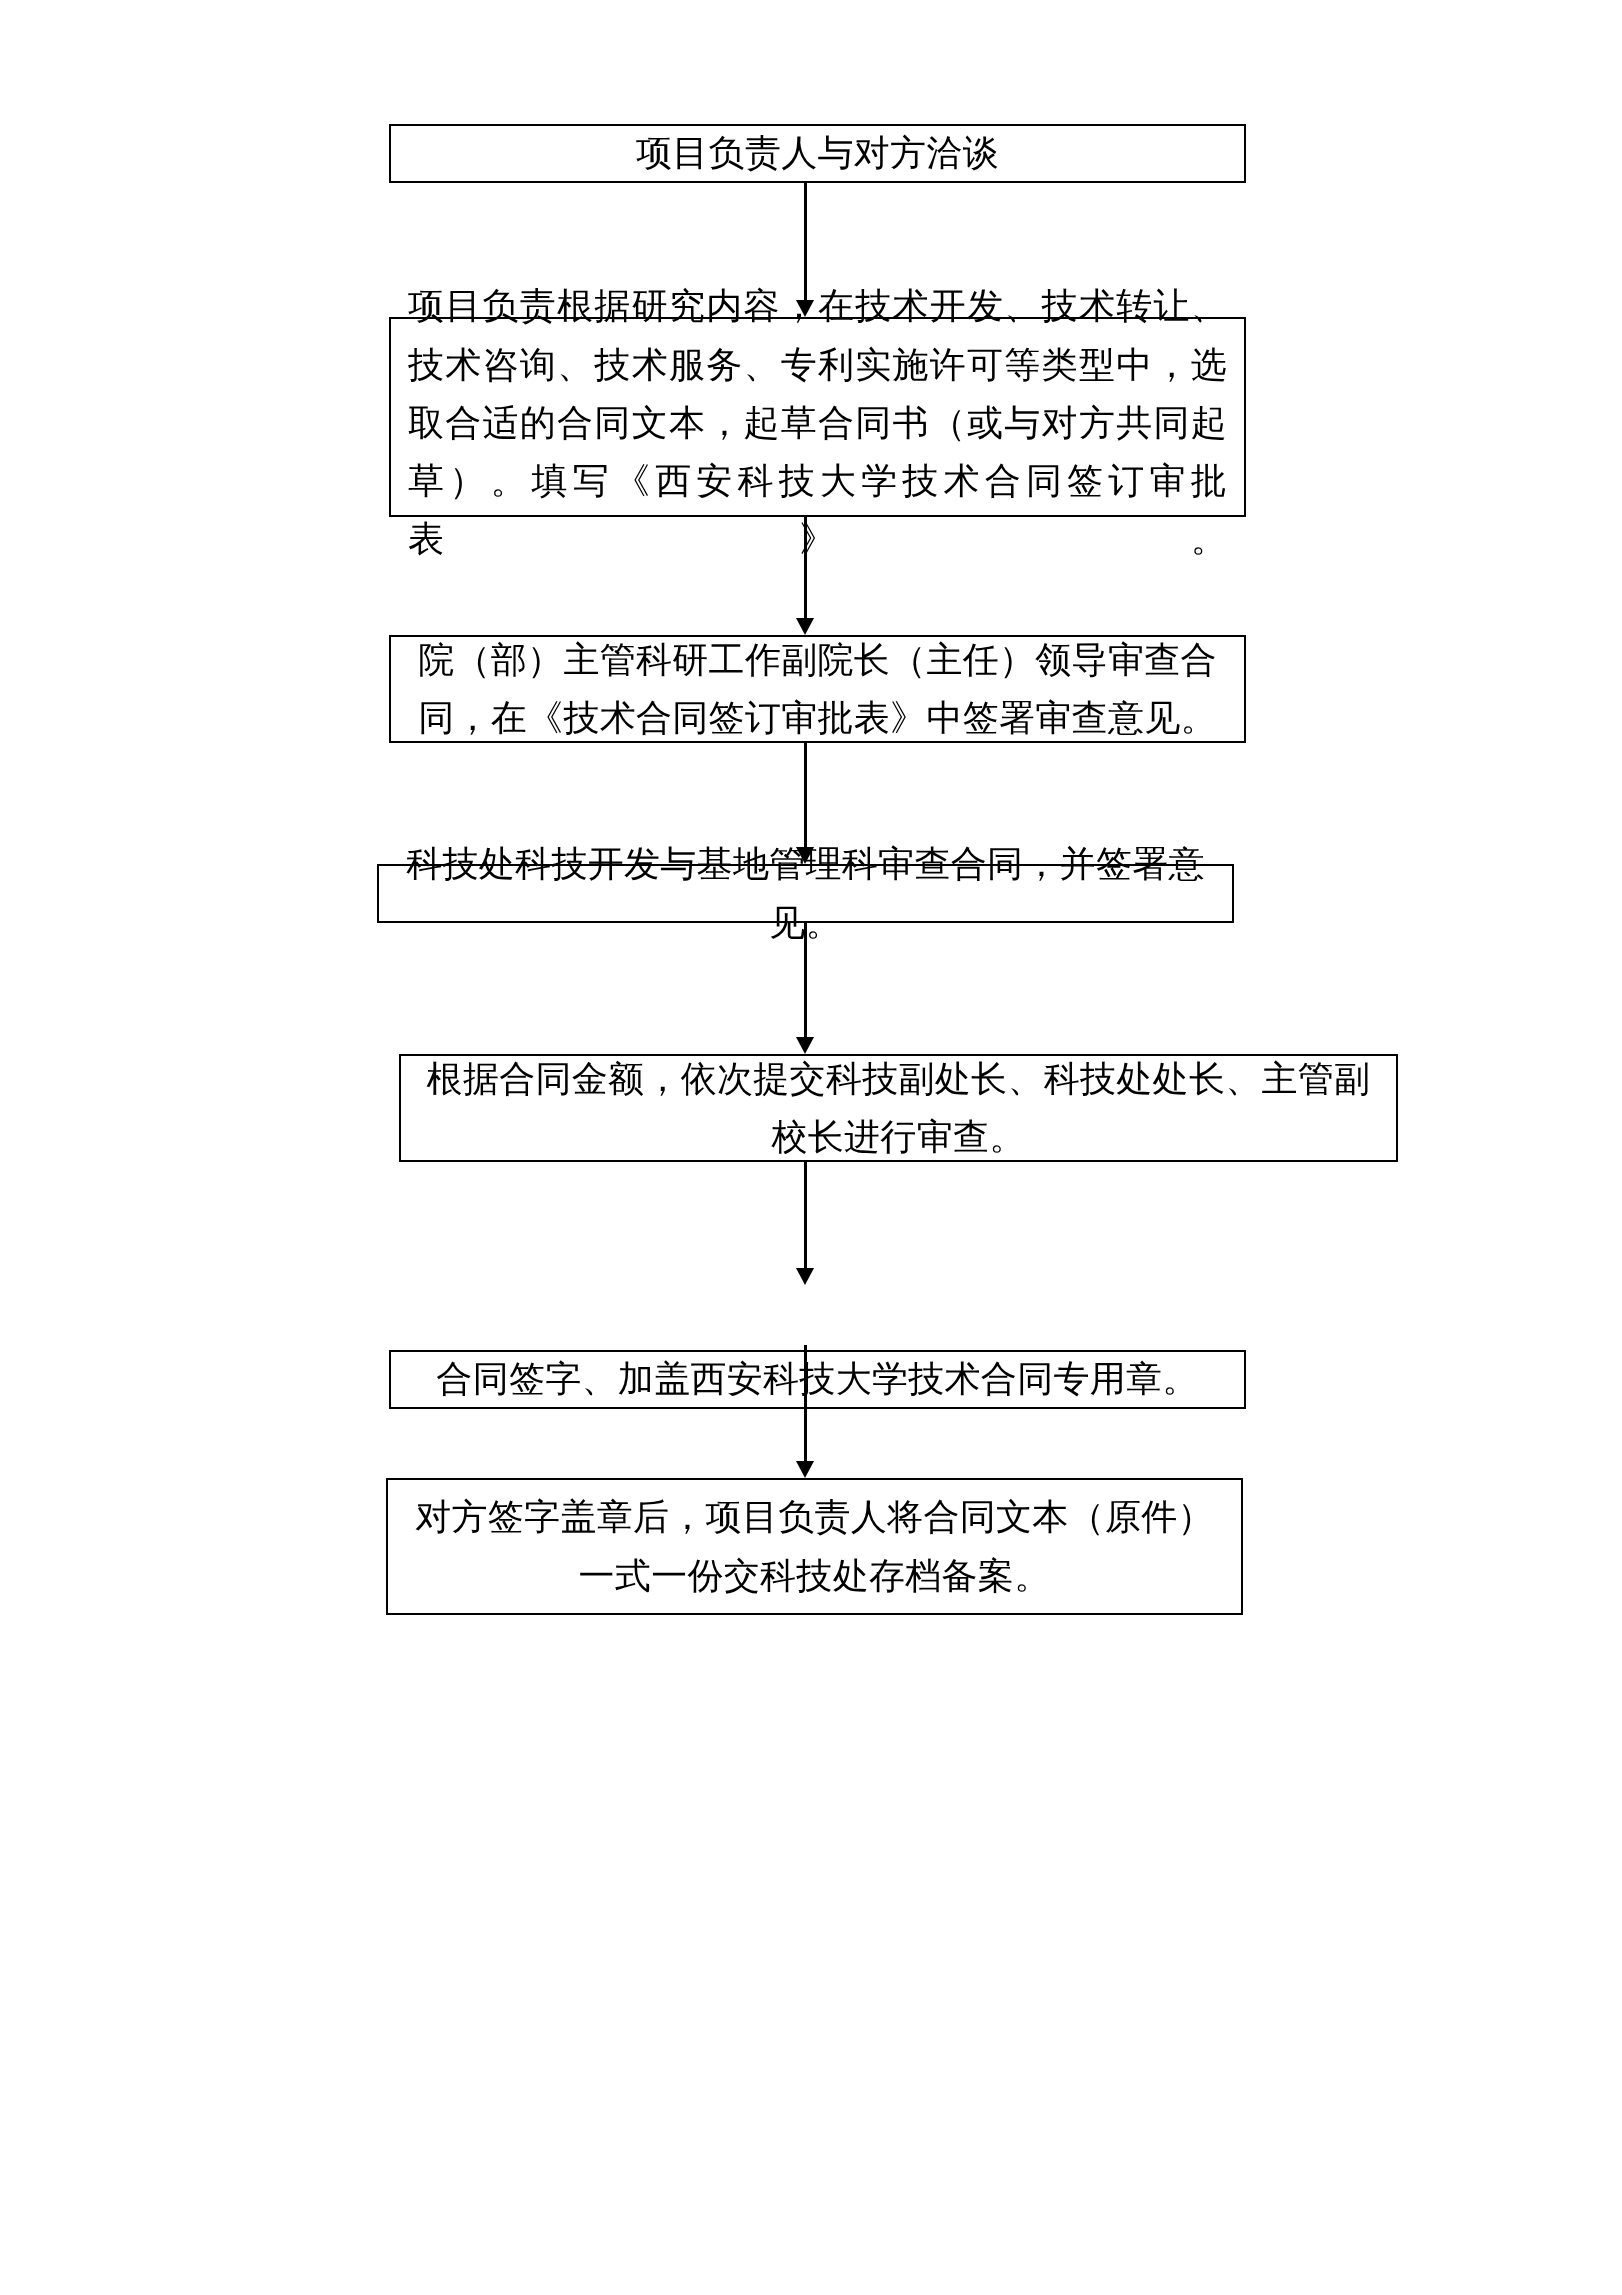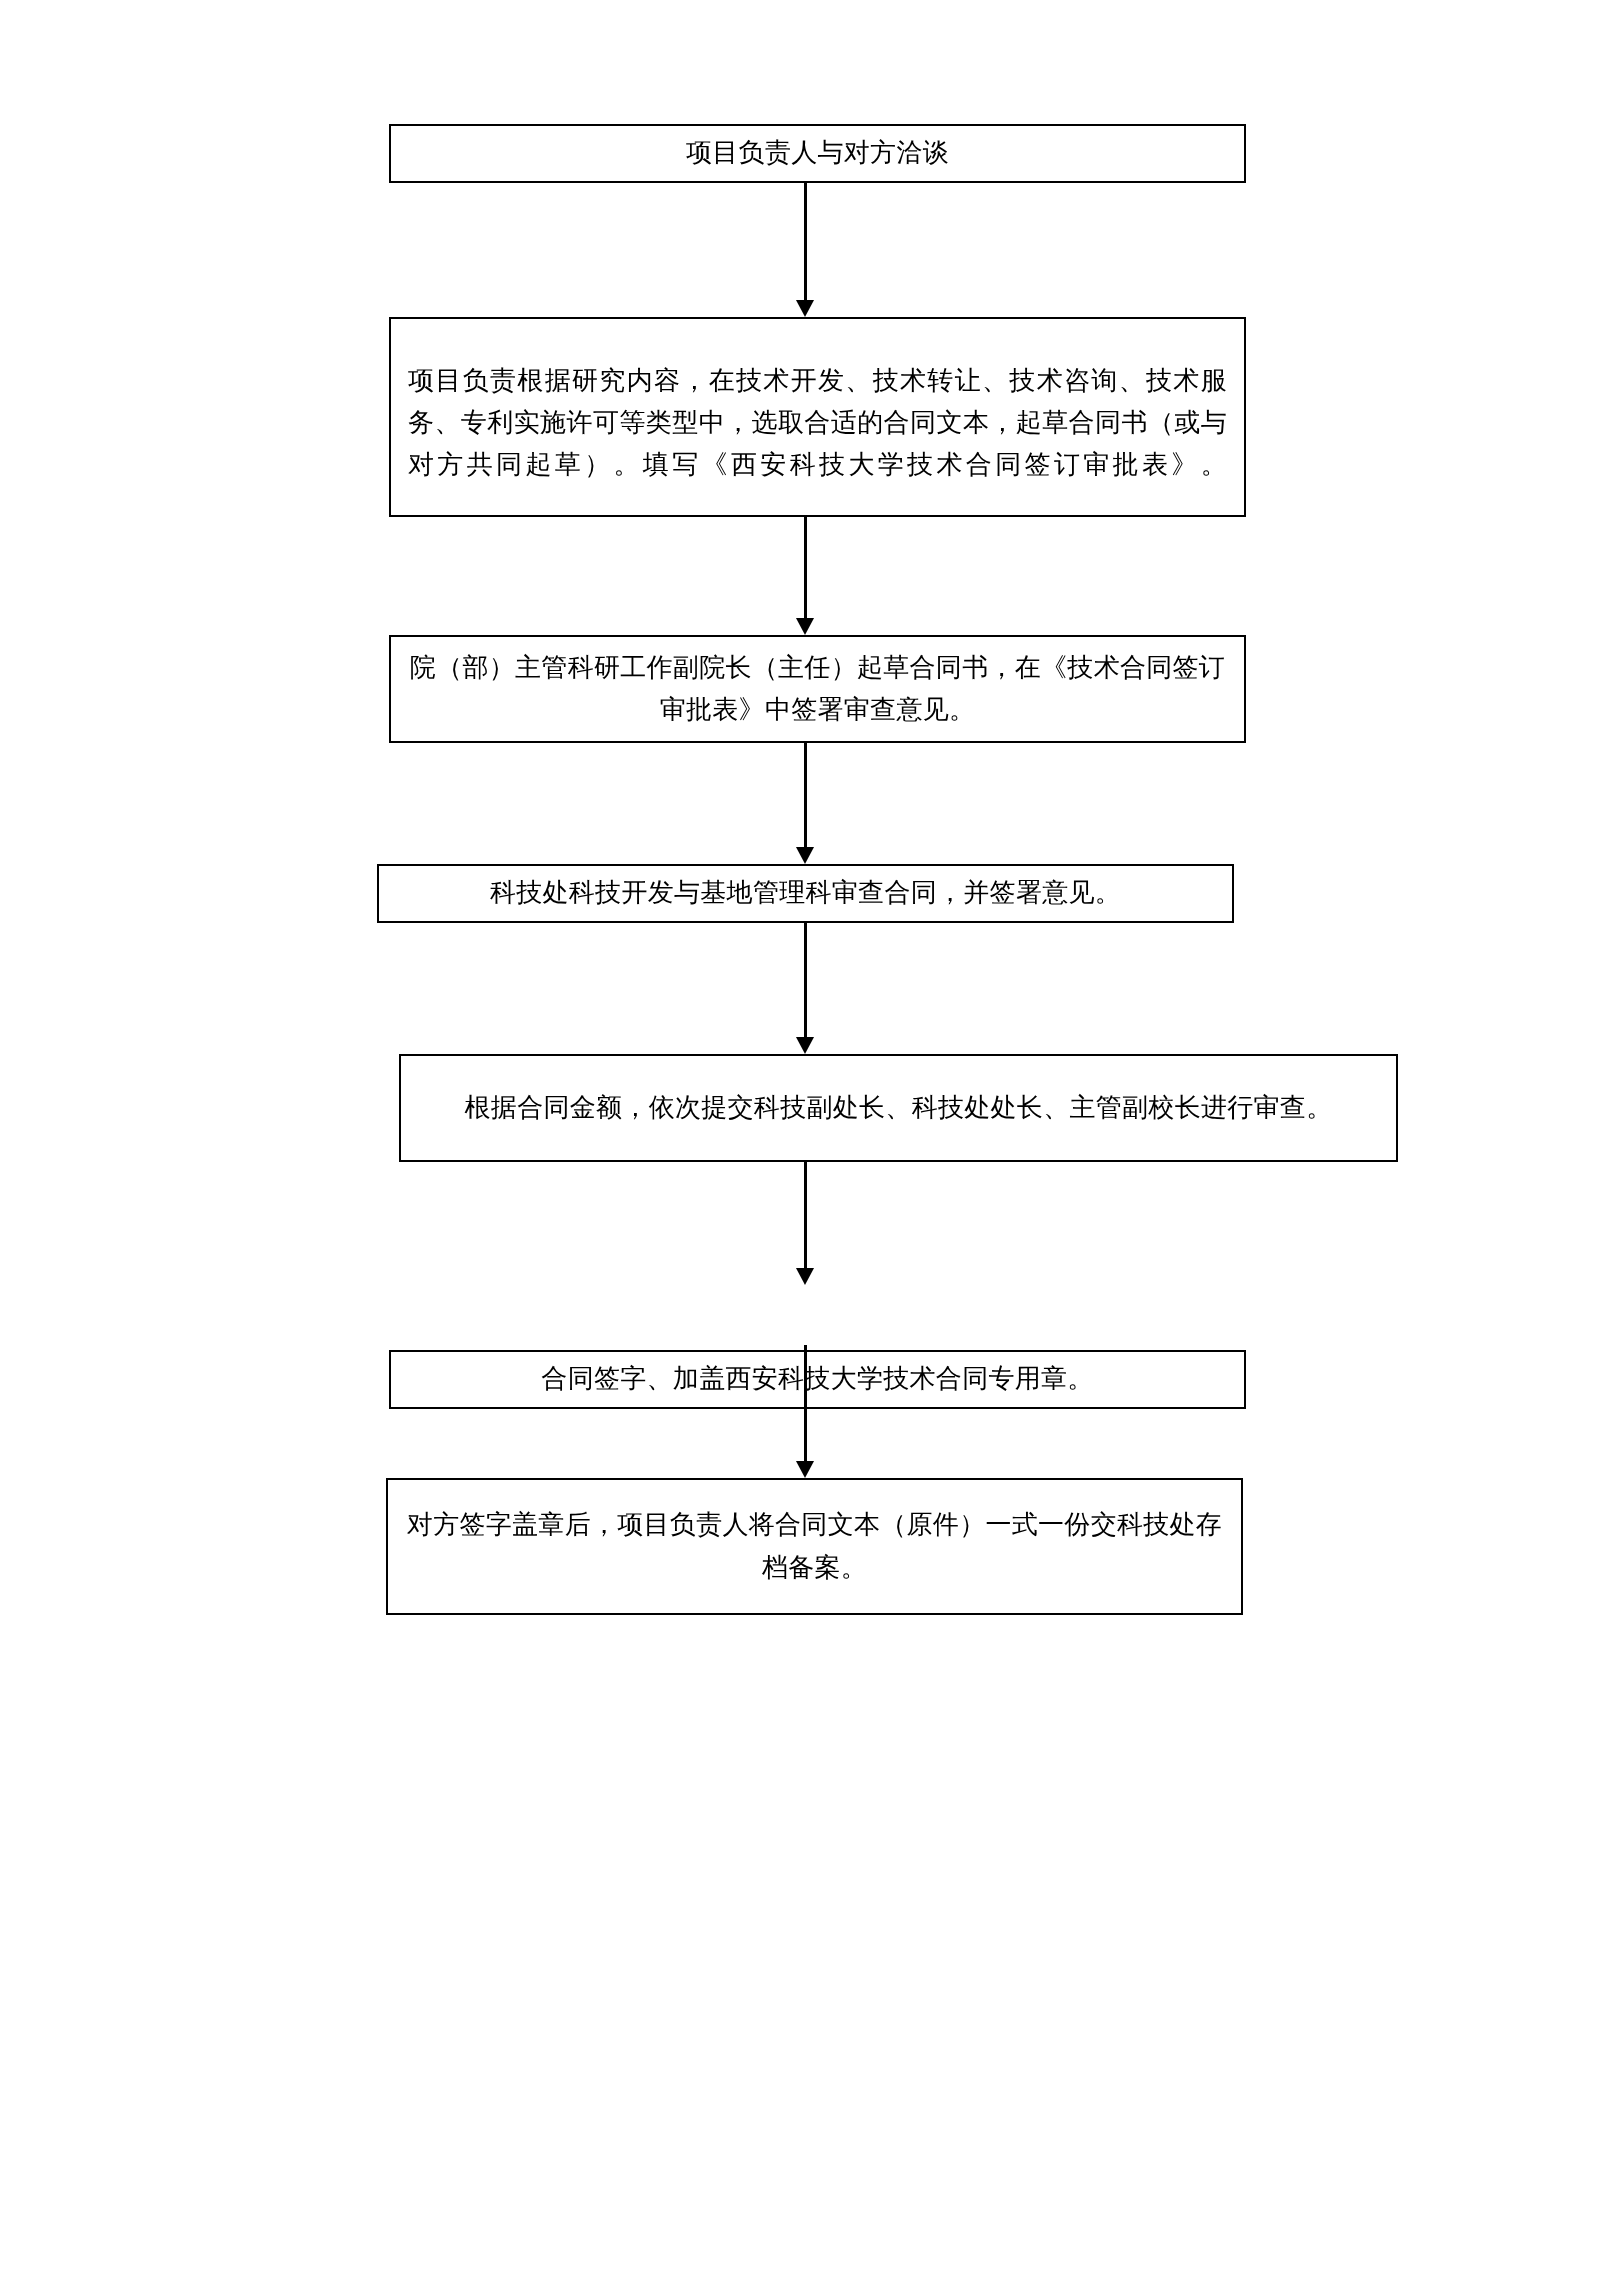--- a/index.html
+++ b/index.html
@@ -31,21 +31,21 @@
     background: #ffffff;
     display: flex;
     align-items: center;
     justify-content: center;
     text-align: center;
   }
   .node .txt {
     display: block;
     width: 100%;
     padding: 0 17px;
-    font-size: 26px;
+    font-size: 36px;
     line-height: 1.62;
     letter-spacing: 0.3px;
     text-align: center;
     white-space: pre-line;
   }
   .node.just .txt {
     text-align: justify;
     text-align-last: justify;
     margin-top: 12px;
   }
@@ -86,21 +86,21 @@
 
     <div class="node just" style="left:389px; top:317px; width:857px; height:200px;">
       <span class="txt">项目负责根据研究内容，在技术开发、技术转让、技术咨询、技术服务、专利实施许可等类型中，选取合适的合同文本，起草合同书（或与对方共同起草）。填写《西安科技大学技术合同签订审批表》。</span>
     </div>
     <div class="arrow" style="left:804px; top:517px; height:118px;">
       <div class="shaft" style="height:101px;"></div>
       <div class="head" style="top:101px;"></div>
     </div>
 
     <div class="node" style="left:389px; top:635px; width:857px; height:108px;">
-      <span class="txt">院（部）主管科研工作副院长（主任）起草合同书，在《技术合同签订审批表》中签署审查意见。</span>
+      <span class="txt">院（部）主管科研工作副院长（主任）领导审查合同，在《技术合同签订审批表》中签署审查意见。</span>
     </div>
     <div class="arrow" style="left:804px; top:743px; height:121px;">
       <div class="shaft" style="height:104px;"></div>
       <div class="head" style="top:104px;"></div>
     </div>
 
     <div class="node" style="left:377px; top:864px; width:857px; height:59px;">
       <span class="txt">科技处科技开发与基地管理科审查合同，并签署意见。</span>
     </div>
     <div class="arrow" style="left:804px; top:923px; height:131px;">

